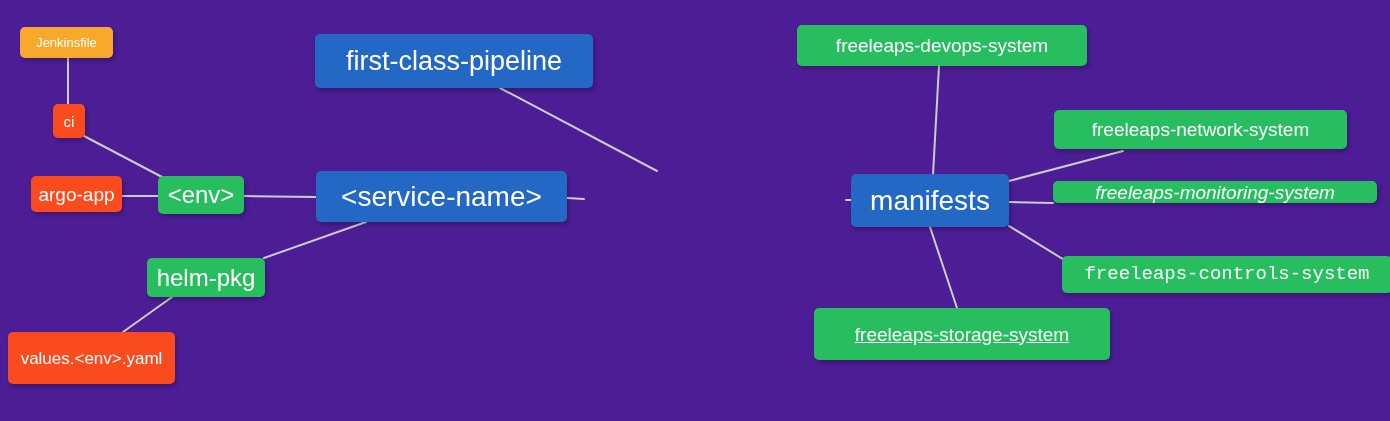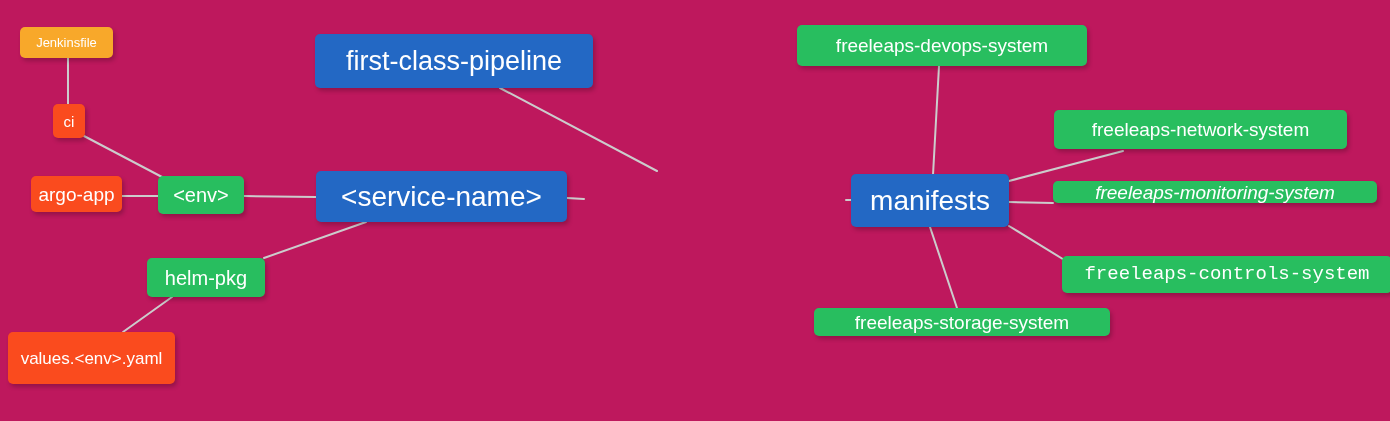--- a/index.html
+++ b/index.html
@@ -5,21 +5,21 @@
   html, body {
     margin: 0;
     padding: 0;
     background: #ffffff;
     font-family: "Liberation Sans", "DejaVu Sans", sans-serif;
   }
   .canvas {
     position: relative;
     width: 1390px;
     height: 421px;
-    background: #be185d;
+    background: #4c1d95;
     overflow: hidden;
   }
   .edges {
     position: absolute;
     left: 0;
     top: 0;
     width: 1390px;
     height: 421px;
   }
   .edges line {
@@ -45,21 +45,21 @@
   .c-blue  { background: #2368c4; }
   .c-green { background: #28be5f; }
   .c-red   { background: #fa4b1e; }
   .c-amber { background: #f8a82a; }
   .c-dark  { background: #3b3735; }
   
   .s-13 { font-size: 13px; }
   .s-15 { font-size: 15px; padding-left: 6px; }
   .s-17 { font-size: 17px; }
   .s-19 { font-size: 19px; }
-  .s-20 { font-size: 20px; }
+  .s-20 { font-size: 24px; }
   .s-27 { font-size: 27px; }
   .s-28 { font-size: 28px; }
   .s-33 { font-size: 33px; }
 </style>
 </head>
 <body>
 
 <div class="canvas">
 
   <svg class="edges" viewBox="0 0 1390 421" xmlns="http://www.w3.org/2000/svg">
@@ -99,15 +99,15 @@
   <div class="node c-blue s-28" style="left:851px;  top:174px; width:158px; height:53px;">manifests</div>
 
   <div class="node c-green s-19" style="left:797px;  top:25px;  width:290px; height:41px;">freeleaps-devops-system</div>
 
   <div class="node c-green s-19" style="left:1054px; top:110px; width:293px; height:39px;">freeleaps-network-system</div>
 
   <div class="node c-green s-19" style="left:1053px; top:181px; width:324px; height:22px;font-style:italic;">freeleaps-monitoring-system</div>
 
   <div class="node c-green s-19" style="left:1062px; top:256px; width:330px; height:37px;font-family:Liberation Mono, monospace;">freeleaps-controls-system</div>
 
-  <div class="node c-green s-19" style="left:814px;  top:308px; width:296px; height:28px;">freeleaps-storage-system</div>
+  <div class="node c-green s-19" style="left:814px;  top:308px; width:296px; height:52px;text-decoration:underline;">freeleaps-storage-system</div>
 
 </div>
 
 </body></html>

